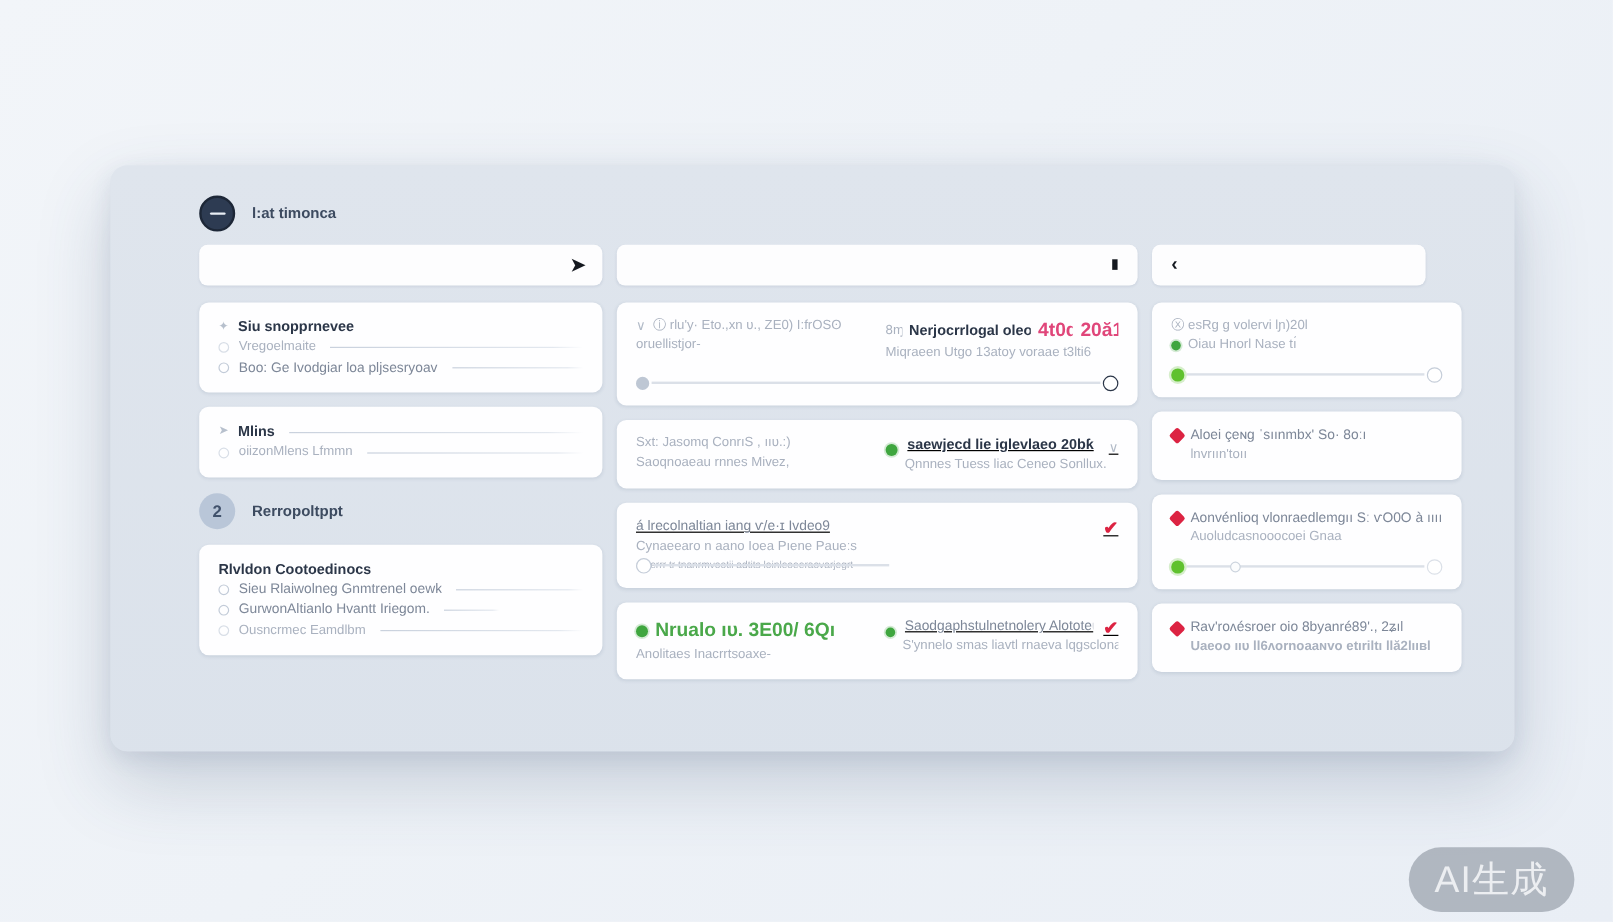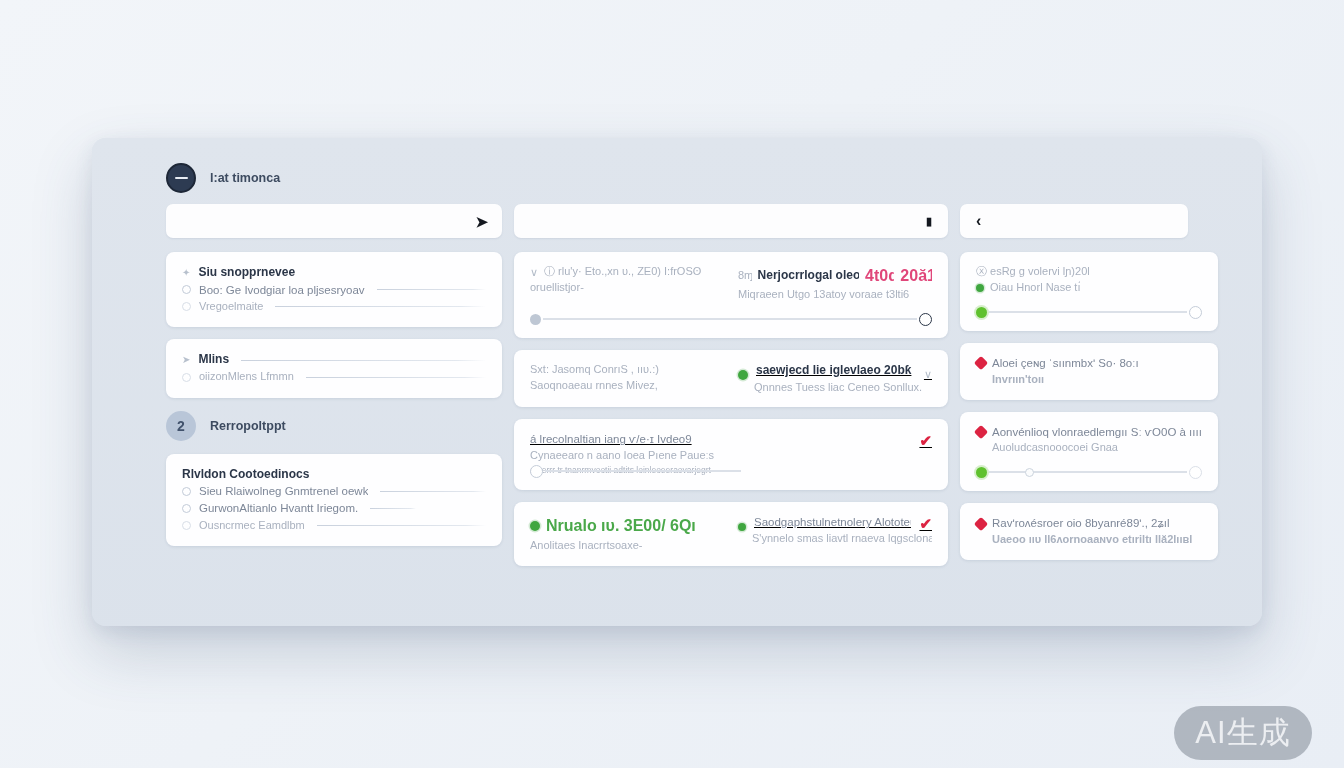--- a/index.html
+++ b/index.html
@@ -248,27 +248,27 @@
     <div class="grid">
 
       <div class="col-left">
 
         <div class="card">
           <div class="lrow">
             <span class="tick-gray">✦</span>
             <span class="btxt t-head">Siu snopprnevee</span>
           </div>
           <div class="lrow">
+            <span class="bullet faint"></span>
+            <span class="btxt t-dim">Vregoelmaite</span>
+            <span class="rule"></span>
+          </div>
+          <div class="lrow">
             <span class="bullet"></span>
             <span class="btxt t-body">Boo: Ge Ivodgiar loa pljsesryoav</span>
-            <span class="rule"></span>
-          </div>
-          <div class="lrow">
-            <span class="bullet faint"></span>
-            <span class="btxt t-dim">Vregoelmaite</span>
             <span class="rule"></span>
           </div>
         </div>
 
         <div class="card">
           <div class="lrow">
             <span class="tick-gray">➤</span>
             <span class="btxt t-head">Mlins</span>
             <span class="rule"></span>
           </div>
@@ -404,21 +404,21 @@
             <span class="track"></span>
             <span class="knob-end"></span>
           </div>
         </div>
 
         <div class="card">
           <div class="ln">
             <span class="diamond-red"></span>
             <span class="btxt t-body">Aloei çeɴɡ ˈsıınmbxʹ So· 8oːı</span>
           </div>
-          <div class="btxt t-dim" style="padding-left:16px;font-weight:bold;">Ɩnvrıın'toıı</div>
+          <div class="btxt t-dim" style="padding-left:16px;">Ɩnvrıın'toıı</div>
         </div>
 
         <div class="card">
           <div class="ln">
             <span class="diamond-red"></span>
             <span class="btxt t-body">Aonvénlioq vlonraedlemgıı Sː ѵΟ0Ο à ıııı</span>
           </div>
           <div class="btxt t-dim" style="padding-left:16px;">Auoludcasnooocoei Gnaa</div>
           <div class="slider">
             <span class="knob-start green"></span>

